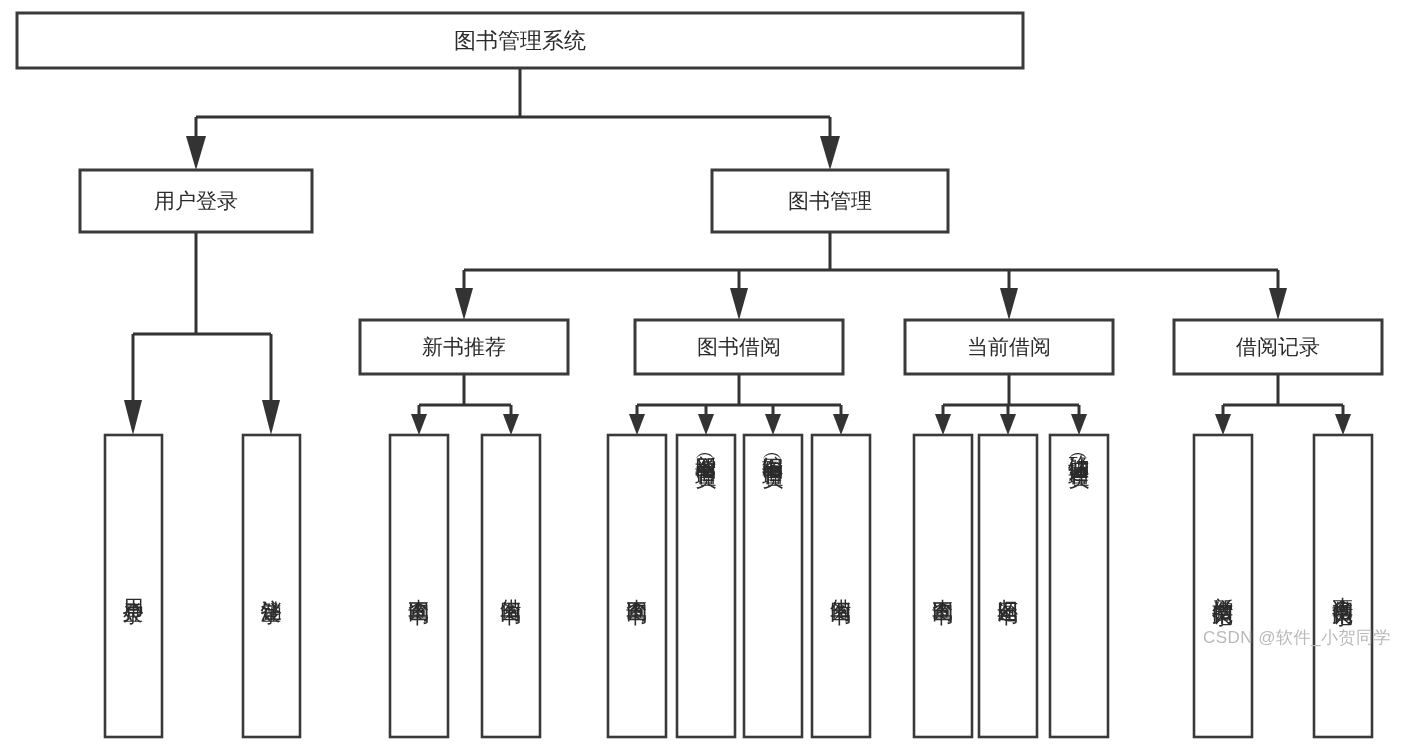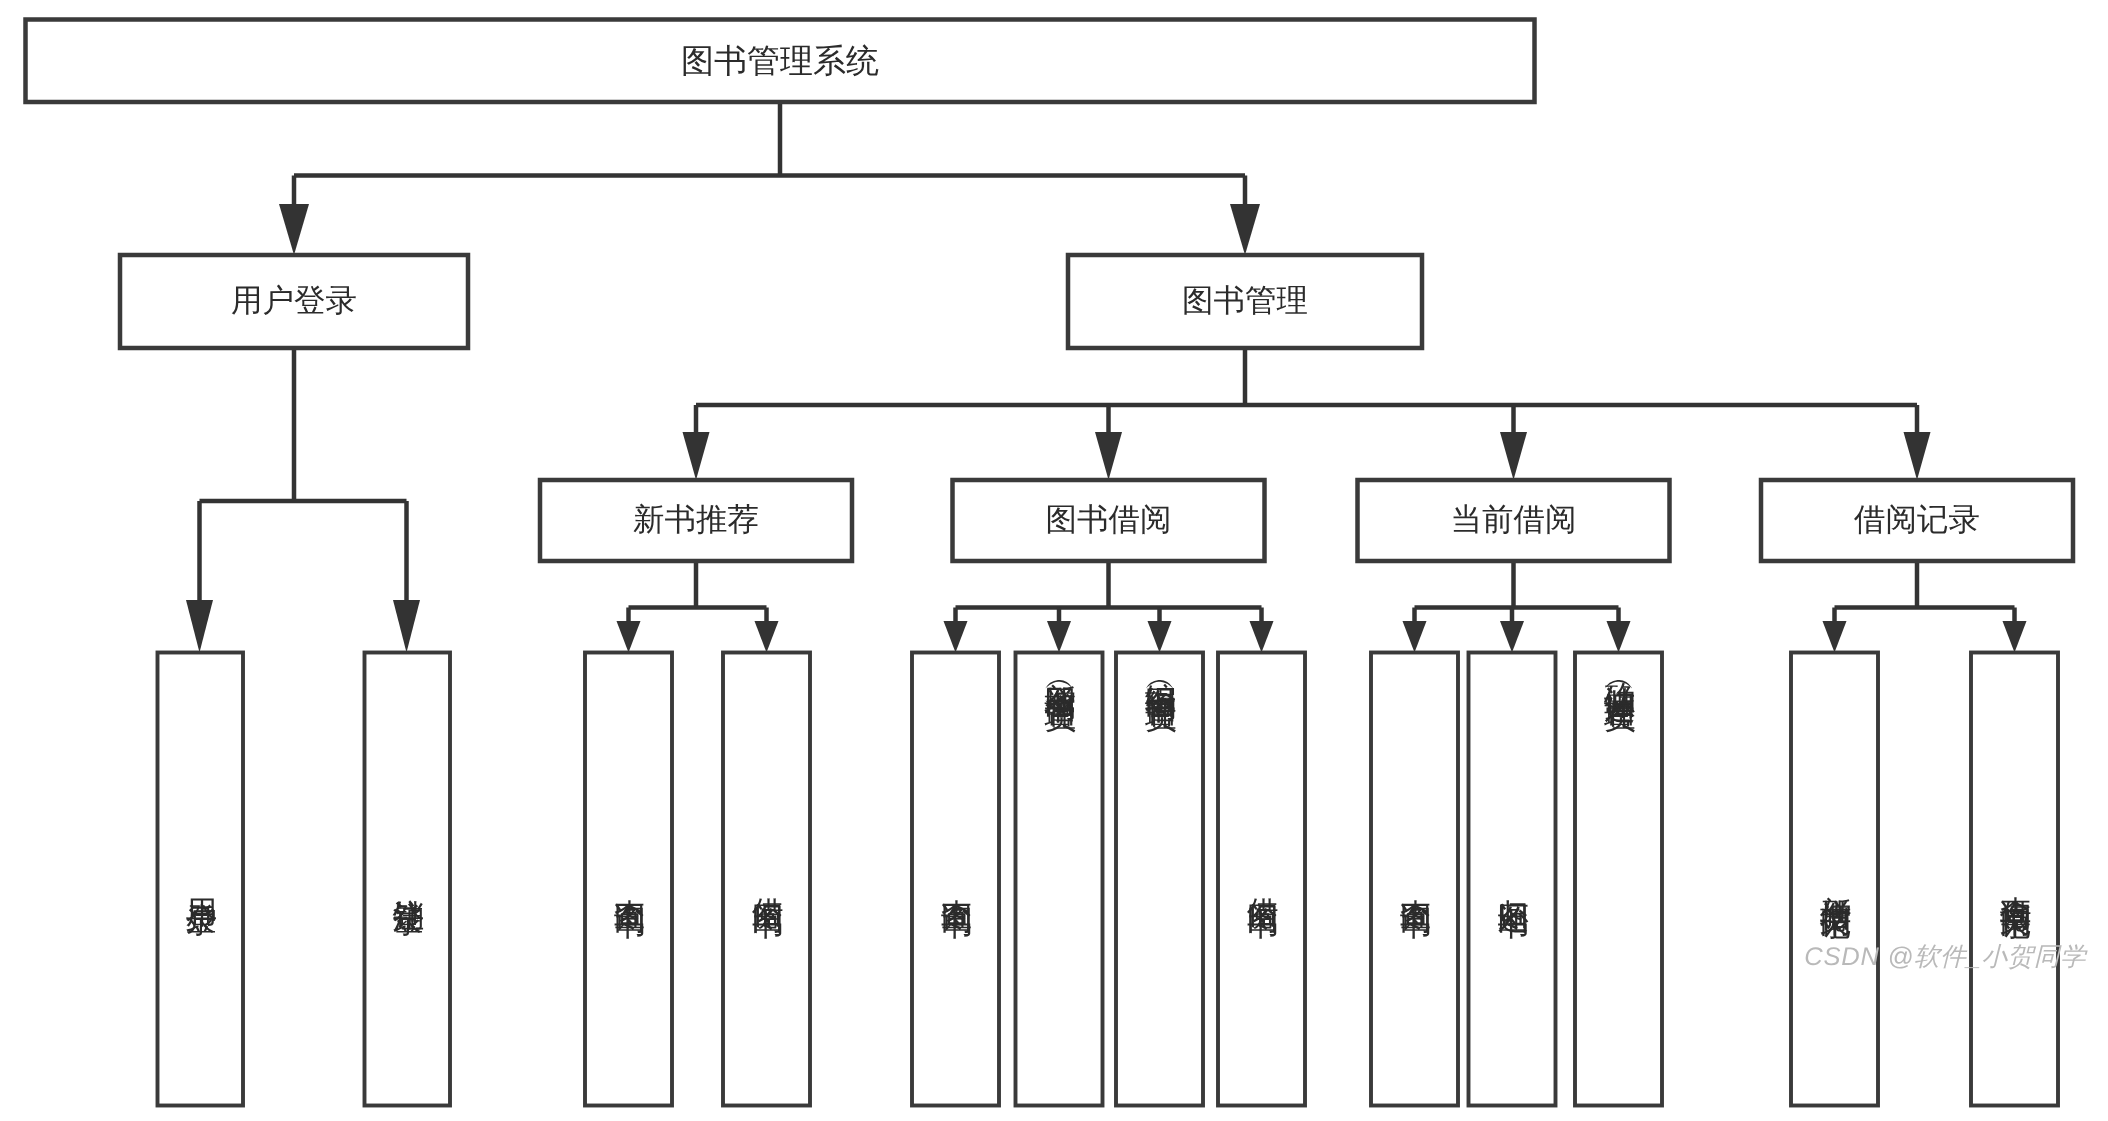--- a/index.html
+++ b/index.html
@@ -81,21 +81,20 @@
   }
   .watermark {
     position: absolute;
     right: 14px;
     bottom: 8px;
     font-family: "Liberation Sans", "DejaVu Sans", sans-serif;
     font-size: 17px;
     color: #b9b9b9;
     letter-spacing: 0.5px;
     user-select: none;
-    font-style: italic;
   }
 </style>
 </head>
 <body>
 
 <div id="diagram-root">
 
   <svg id="flow" viewBox="0 0 1405 747">
 
     <g>

